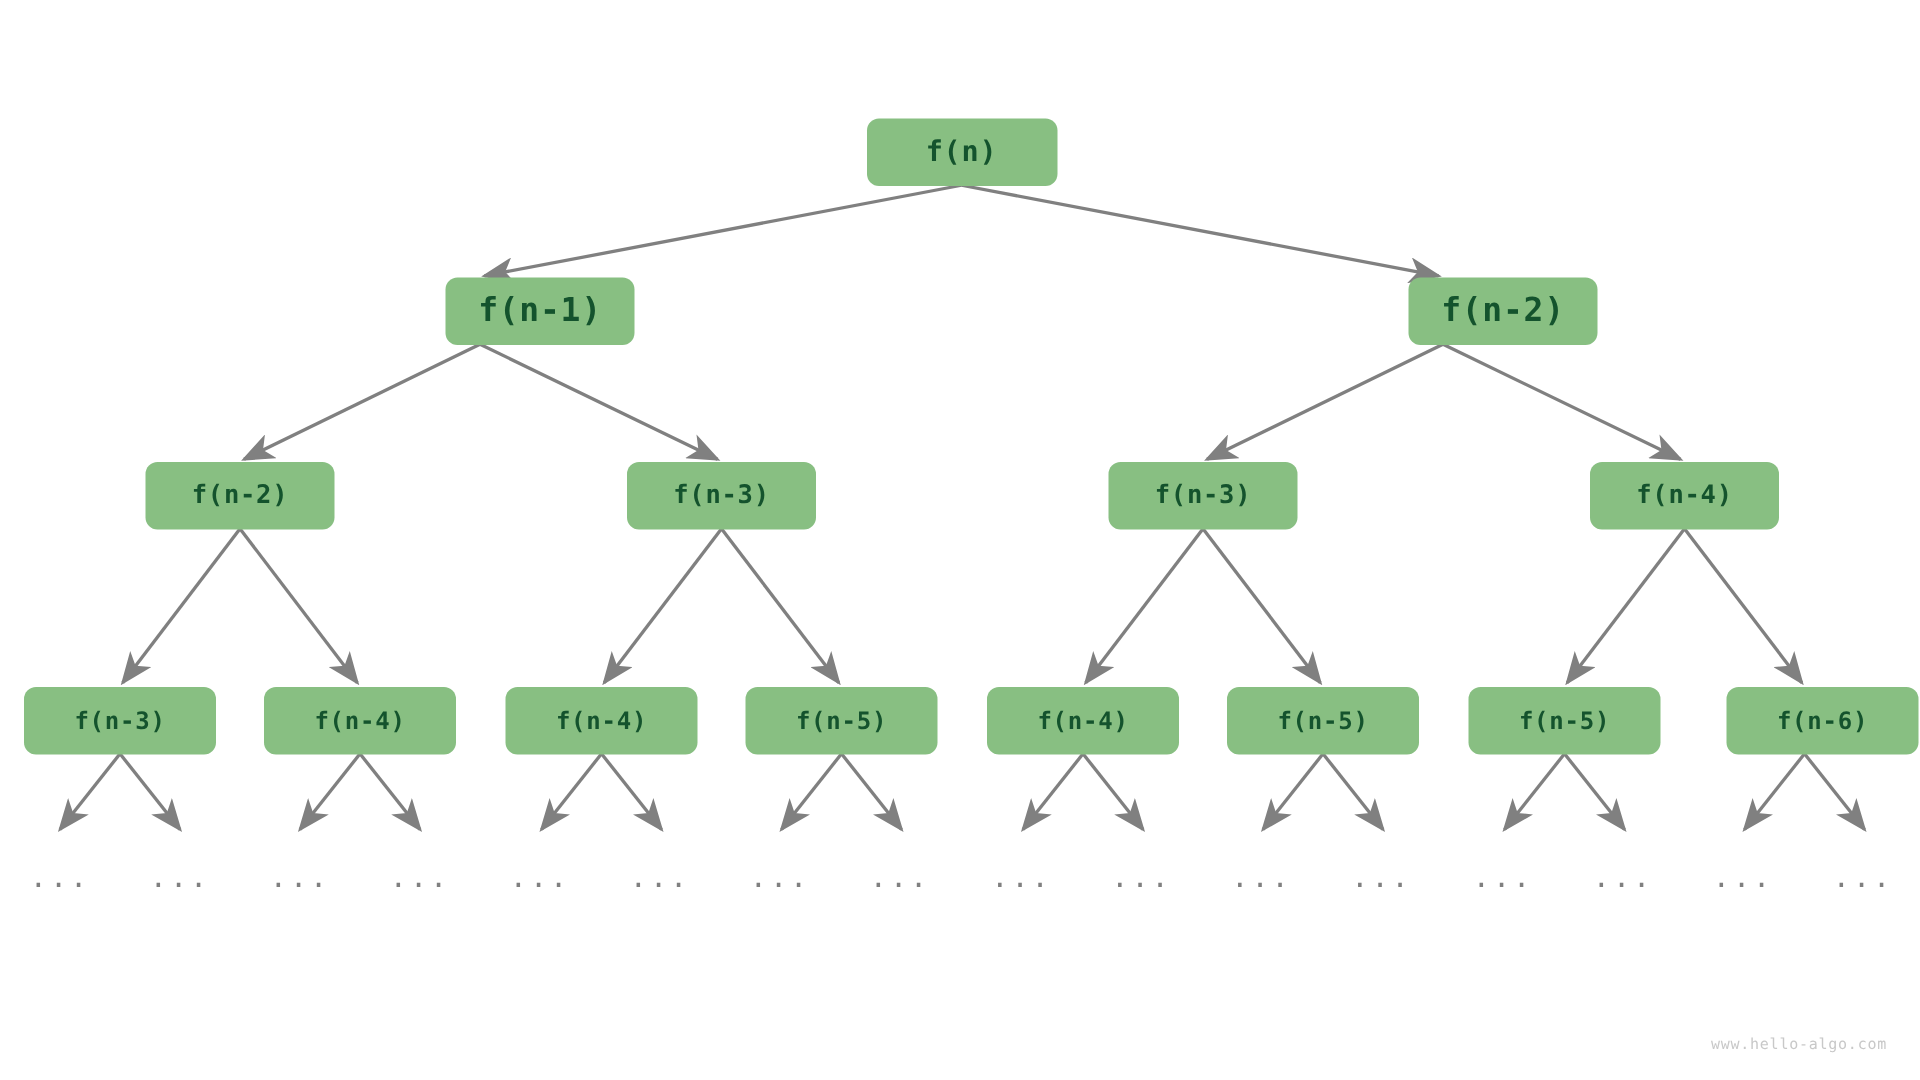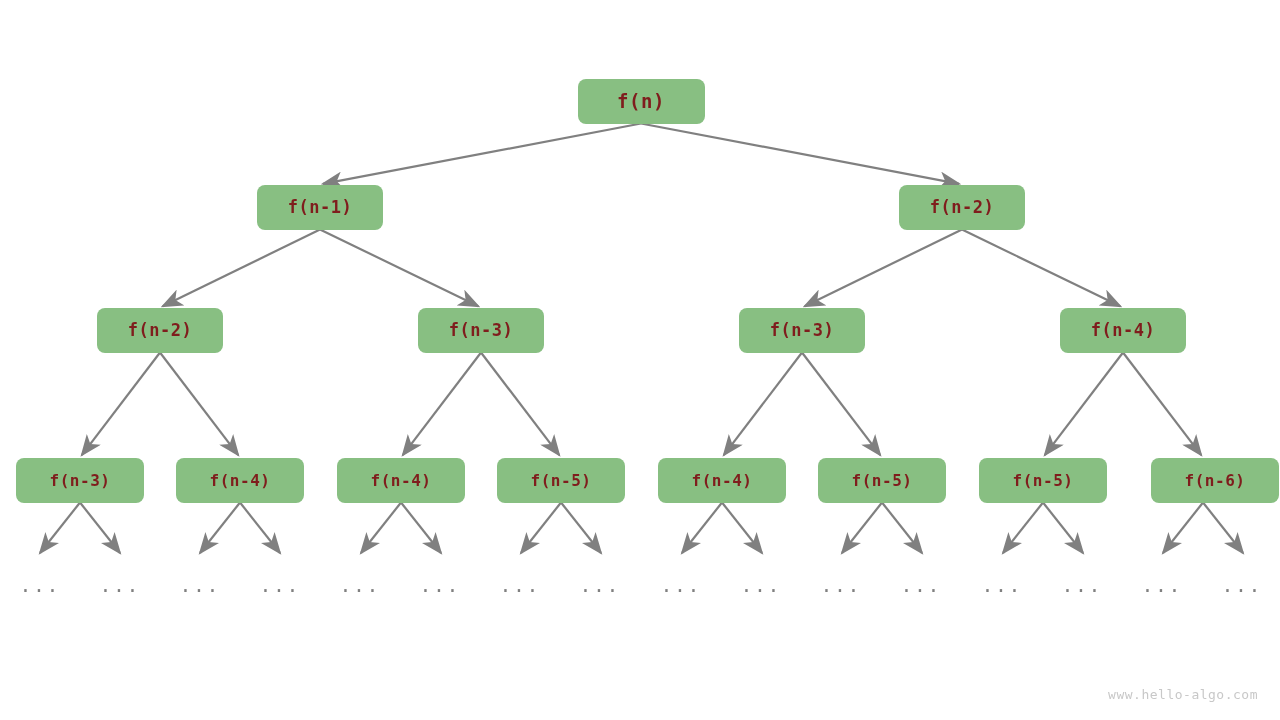--- a/index.html
+++ b/index.html
@@ -22,51 +22,51 @@
     left: 0;
     top: 0;
     width: 1280px;
     height: 720px;
   }
   .node {
     position: absolute;
     box-sizing: border-box;
     background: #88bf82;
     border-radius: 8px;
-    color: #7f1d1d;
+    color: #14532d;
     display: flex;
     align-items: center;
     justify-content: center;
     font-family: "DejaVu Sans Mono", monospace;
     font-weight: bold;
     letter-spacing: 0.5px;
     white-space: nowrap;
     z-index: 2;
   }
   .node.lvl0 { font-size: 19px; }
-  .node.lvl1 { font-size: 17px; }
+  .node.lvl1 { font-size: 22px; margin-left: 40px; }
   .node.lvl2 { font-size: 17px; }
   .node.lvl3 { font-size: 16px; }
   .ellipsis {
     position: absolute;
     color: #808080;
     font-family: "DejaVu Sans Mono", monospace;
     font-size: 19px;
     letter-spacing: 2px;
     transform: translate(-50%, -50%);
     z-index: 2;
     white-space: nowrap;
   }
   .watermark {
     position: absolute;
     right: 22px;
     bottom: 18px;
     color: #c8c8c8;
     font-family: "DejaVu Sans Mono", monospace;
-    font-size: 13px;
+    font-size: 10px;
     letter-spacing: 0.5px;
     white-space: nowrap;
   }
 </style>
 </head>
 <body>
 
 <div id="canvas">
   <svg id="edges" viewBox="0 0 1280 720" xmlns="http://www.w3.org/2000/svg">
     <defs>

